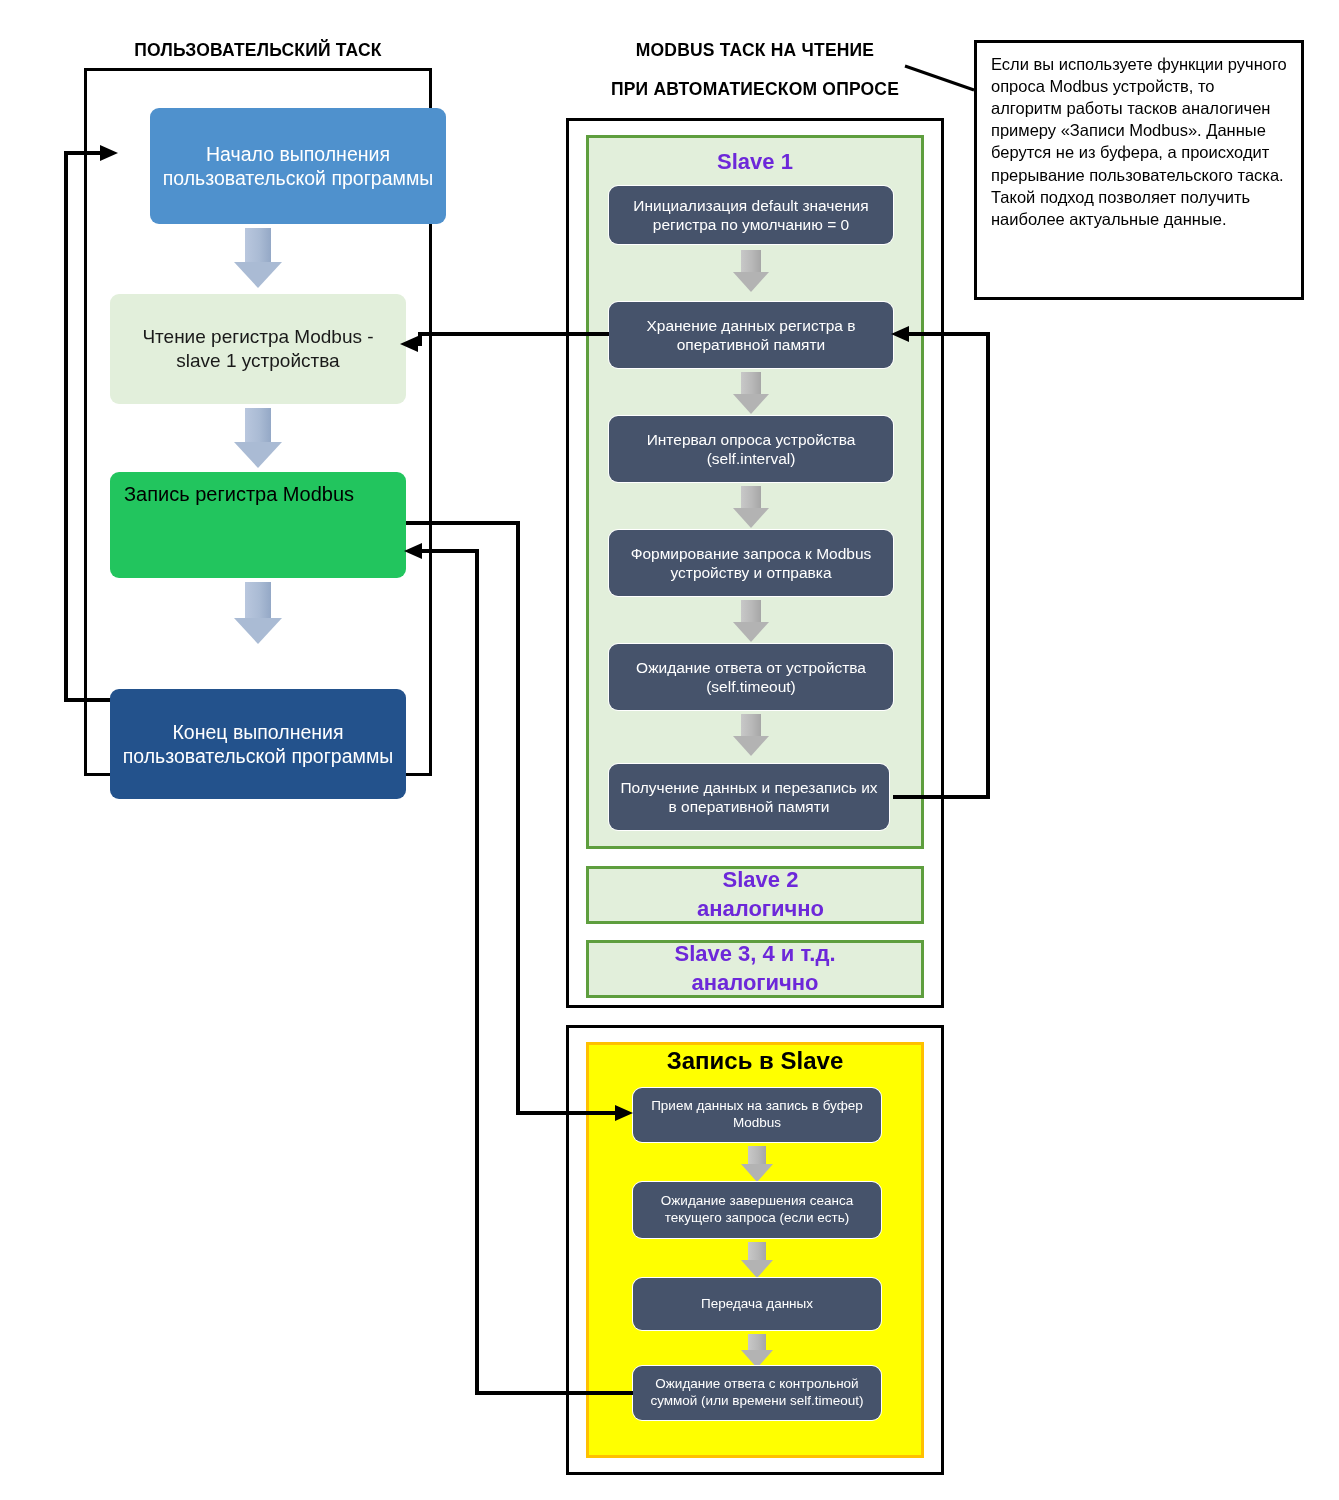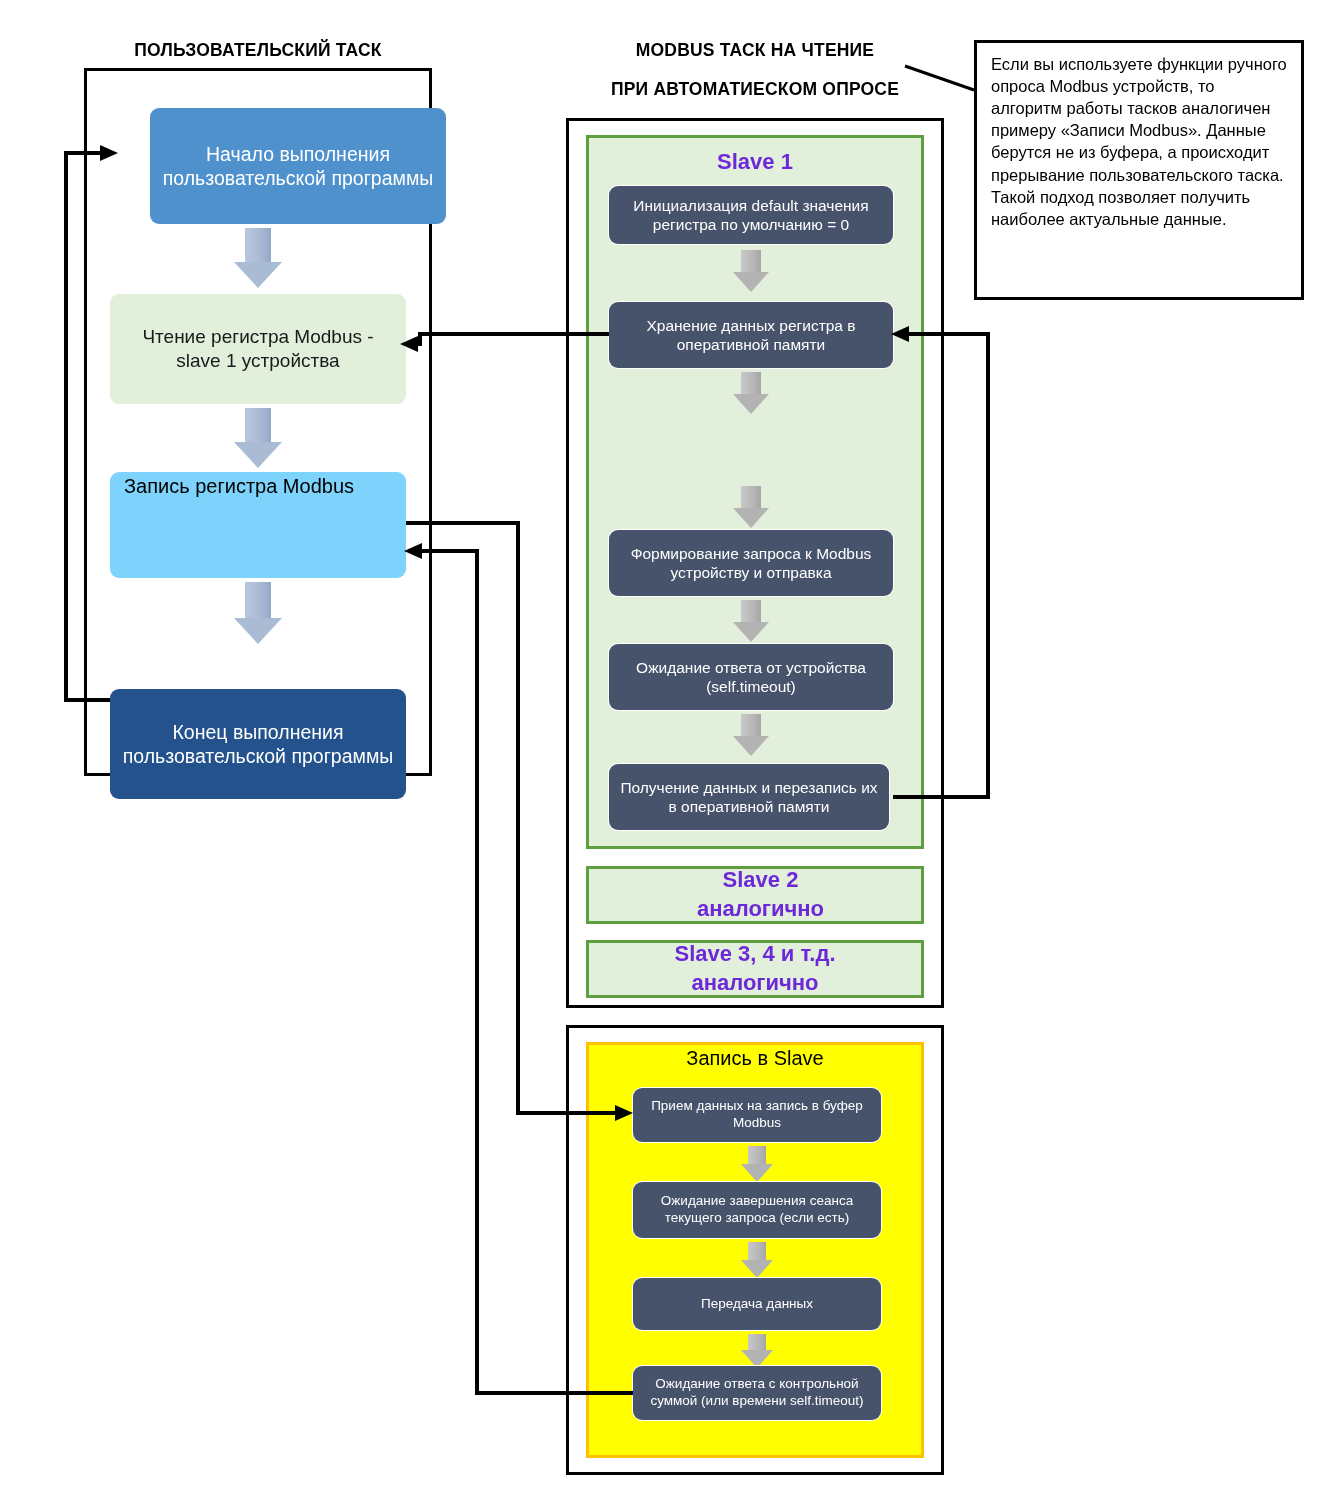--- a/index.html
+++ b/index.html
@@ -58,25 +58,25 @@
     color: #ffffff;
     font-size: 19.5px;
     margin-top: 44px;
   }
   .rbox.green-light {
     background: #e2efdb;
     color: #1a1a1a;
     font-size: 19px;
   }
   .rbox.yellow {
-    background: #7dd3fc;
+    background: #22c55e;
     color: #000000;
     display: block;
     text-align: left;
-    padding: 2px 14px;
+    padding: 10px 14px;
   }
   .rbox.slate {
     background: #46536b;
     color: #ffffff;
     font-size: 15.5px;
     box-shadow: 0 1px 0 #ffffff, 0 -1px 0 #ffffff, 1px 0 0 #ffffff, -1px 0 0 #ffffff;
   }
   .rbox.slate.small {
     font-size: 13.5px;
   }
@@ -136,22 +136,22 @@
     color: #6d28d9;
     line-height: 1.3;
   }
 
   
   .write-panel {
     background: #ffff00;
     border: 3px solid #ffc000;
   }
   .write-title {
-    font-weight: normal;
-    font-size: 20px;
+    font-weight: bold;
+    font-size: 24px;
     text-align: center;
     color: #000;
   }
 
   
   .note-box {
     border: 3px solid #000000;
     background: #ffffff;
     padding: 10px 12px 8px 14px;
     font-size: 16.5px;
@@ -231,20 +231,21 @@
 
   <div class="abs rbox slate" style="left:609px; top:302px; width:284px; height:66px;">Хранение данных регистра в оперативной памяти</div>
 
   <div class="abs down-arrow grey">
     <div style="position:relative; left:609px; top:370px; width:284px; height:50px;">
       <div class="shaft" style="width:20px; height:24px; top:2px;"></div>
       <div class="head" style="top:24px; border-left-width:18px; border-right-width:18px; border-top-width:20px;"></div>
     </div>
   </div>
 
+  <div class="abs rbox slate" style="left:609px; top:416px; width:284px; height:66px;">Интервал опроса устройства (self.interval)</div>
 
   <div class="abs down-arrow grey">
     <div style="position:relative; left:609px; top:484px; width:284px; height:50px;">
       <div class="shaft" style="width:20px; height:24px; top:2px;"></div>
       <div class="head" style="top:24px; border-left-width:18px; border-right-width:18px; border-top-width:20px;"></div>
     </div>
   </div>
 
   <div class="abs rbox slate" style="left:609px; top:530px; width:284px; height:66px;">Формирование запроса к Modbus устройству и отправка</div>
 

